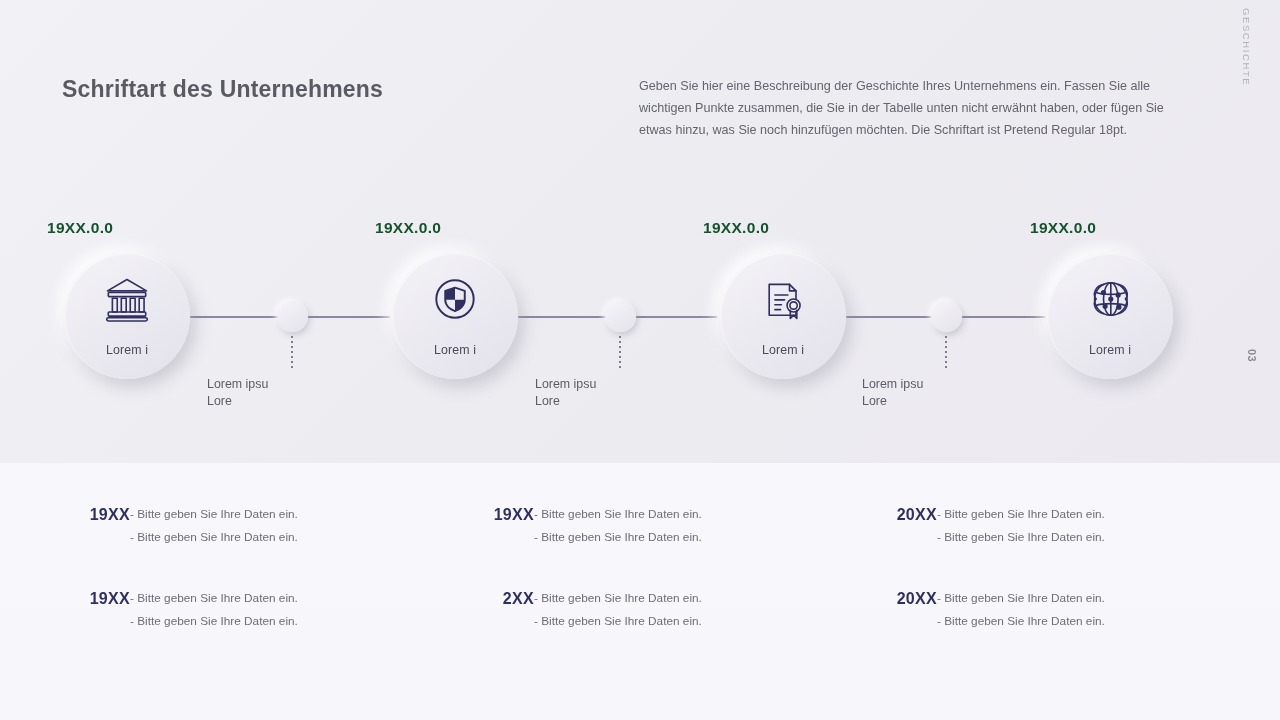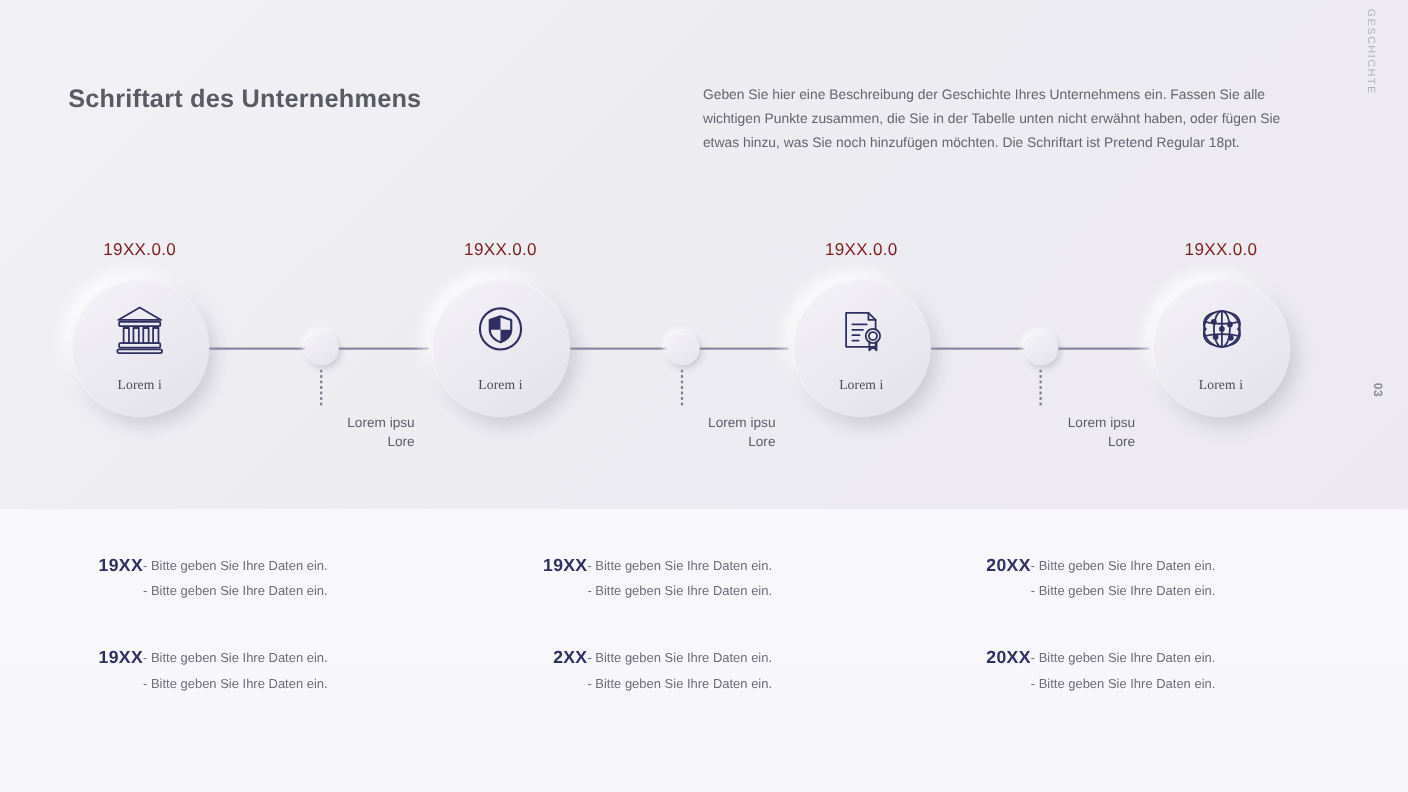--- a/index.html
+++ b/index.html
@@ -60,41 +60,41 @@
   .node-big{
     position:absolute; width:126px; height:126px; border-radius:50%;
     background:linear-gradient(145deg,#f4f3f7 0%,#eceaf1 48%,#e2e0e9 100%);
     box-shadow: 6px 8px 16px rgba(120,118,140,.28),
                -6px -6px 14px rgba(255,255,255,.95),
                 inset 1px 1px 2px rgba(255,255,255,.7);
     display:flex; flex-direction:column; align-items:center; justify-content:center;
   }
   .node-big .glyph{ width:52px; height:52px; margin-top:-2px; }
   .node-big .cap{
-    font-size:12.4px; color:#4b4b5a; margin-top:18px; letter-spacing:.1px;font-family:Liberation Serif, serif;
+    font-size:12.4px; color:#4b4b5a; margin-top:18px; letter-spacing:.1px;
   }
 
   .node-date{
-    position:absolute; font-size:15.5px; font-weight:normal;
-    color:#7f1d1d; letter-spacing:.3px; text-align:center; width:160px;
+    position:absolute; font-size:15.5px; font-weight:bold;
+    color:#14532d; letter-spacing:.3px; width:160px;
   }
 
   .node-small{
     position:absolute; width:31px; height:31px; border-radius:50%;
     background:linear-gradient(145deg,#f6f5f9 0%,#eceaf1 55%,#e4e2ea 100%);
     box-shadow: 2px 3px 6px rgba(120,118,140,.30),
                -2px -2px 5px rgba(255,255,255,.92);
   }
   .dotline{
     position:absolute; width:2px;
     background-image:linear-gradient(#7d7c90 50%, transparent 0);
     background-size:2px 5px;
   }
   .small-cap{
-    position:absolute; width:170px; text-align:right;
+    position:absolute; width:170px; text-align:left;
     font-size:12.4px; line-height:17px; color:#5c5c68;
   }
 
   
   .grid{ position:absolute; left:0; top:463px; width:1280px; height:257px; }
   .cell{ position:absolute; display:flex; align-items:flex-start;text-align:right; }
   .cell .yr{
     font-size:16px; font-weight:bold; color:#2f3061;
     letter-spacing:.3px; width:68px; flex:0 0 68px; padding-top:3px;
   }

